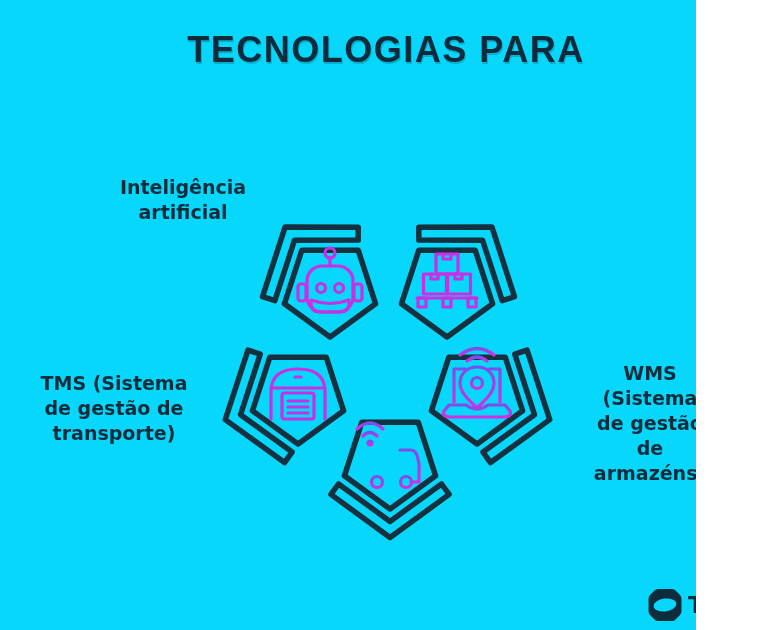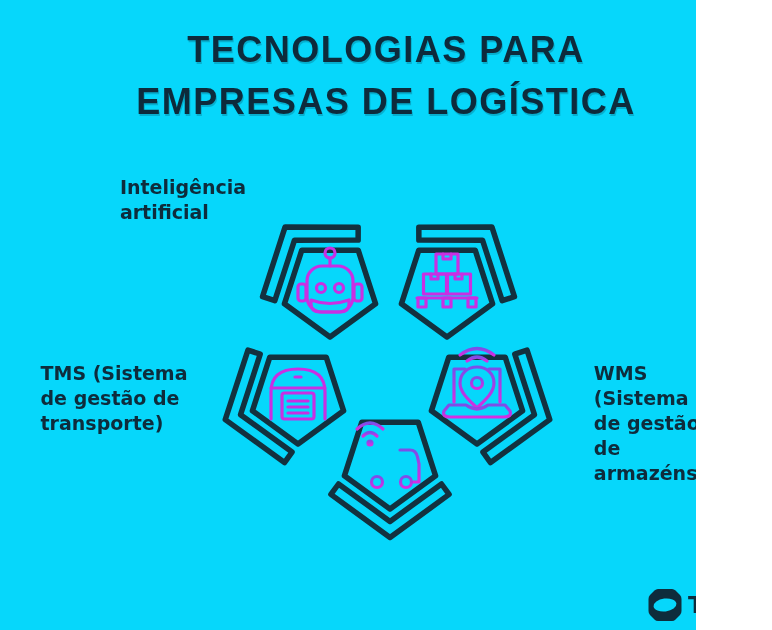--- a/index.html
+++ b/index.html
@@ -21,20 +21,21 @@
     line-height:52px;
     text-shadow:1px 2px 0 rgba(10,35,50,0.22);
   }
   .label{
     position:absolute;
     transform:translateX(-50%);
     color:#0e2c3c;
     font-weight:700;
     font-size:19px;
     line-height:25px;
+    text-align:center;
     white-space:pre-line;
   }
   .unit{position:absolute;width:180px;height:180px;}
   .pent{stroke:#13313f;stroke-width:5.5;fill:none;stroke-linejoin:round;}
   .bracket{stroke:#13313f;stroke-width:5.5;fill:none;stroke-linejoin:round;}
   .ic{fill:none;stroke-width:3.2;stroke-linecap:round;stroke-linejoin:round;}
   .ic-solid{stroke:#c92fe3;}
   .logo{position:absolute;left:648px;top:588px;display:flex;align-items:center;}
   .logo-text{
     color:#0e2c3c;
@@ -45,26 +46,25 @@
     font-family:"DejaVu Sans",sans-serif;
   }
 </style>
 </head>
 <body>
 
 <div class="canvas">
 
   <div class="title">
     <div>TECNOLOGIAS PARA</div>
-    <div>EMPRESAS DE LOGÍSTICA</div>
   </div>
 
   <div class="label" style="left:183px;top:175px;">Inteligência
 artificial</div>
-  <div class="label" style="left:114px;top:361px;">TMS (Sistema
+  <div class="label" style="left:114px;top:371px;">TMS (Sistema
 de gestão de
 transporte)</div>
   <div class="label" style="left:650px;top:361px;">WMS (Sistema
 de gestão de
 armazéns)</div>
 
   <div class="unit" style="left:240px;top:205px;">
     <svg width="180" height="180" viewBox="0 0 180 180">
       <path class="bracket" transform="rotate(144,90,84)" d="M38.5,107 L90,144.4 L141.5,107 L149.1,117.4 L90,160.5 L30.9,117.4 Z"></path>
       <path class="pent" d="M61.8,45.2 L118.2,45.2 L135.6,98.8 L90,132 L44.4,98.8 Z"></path>

